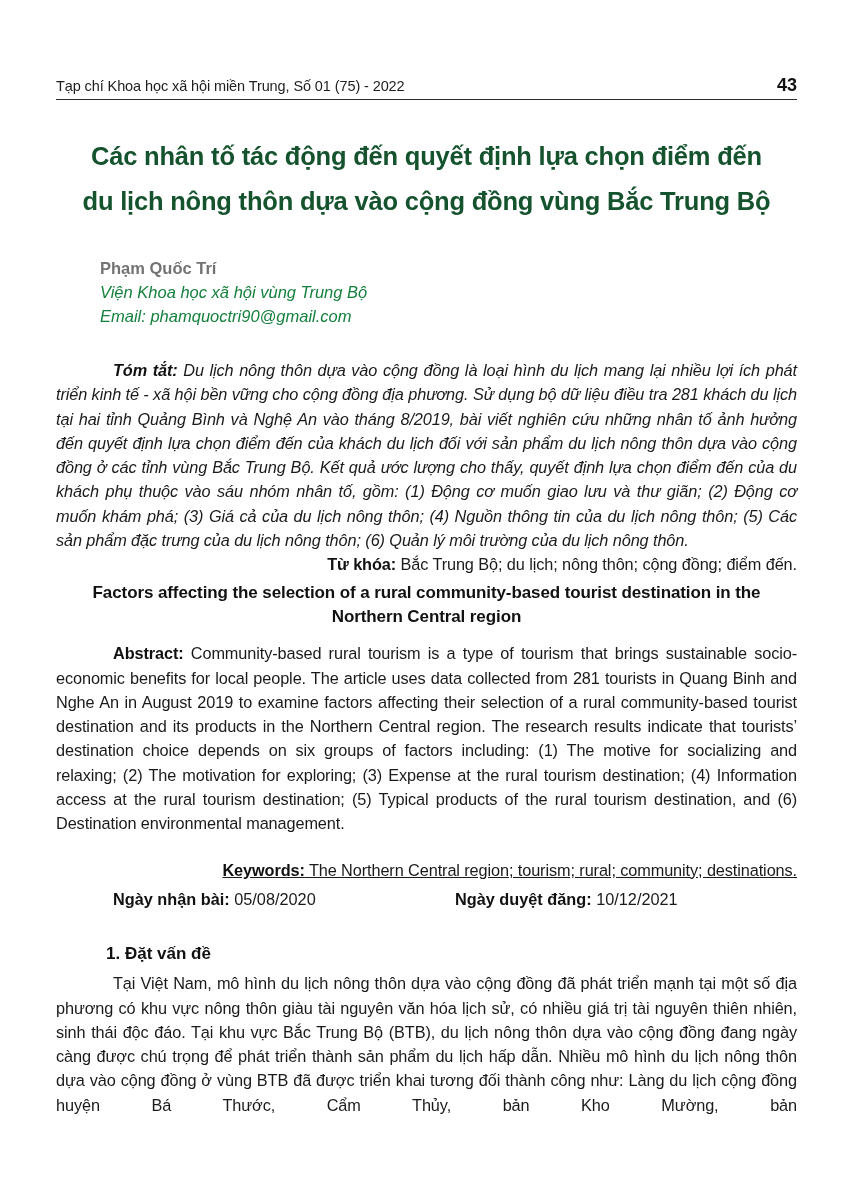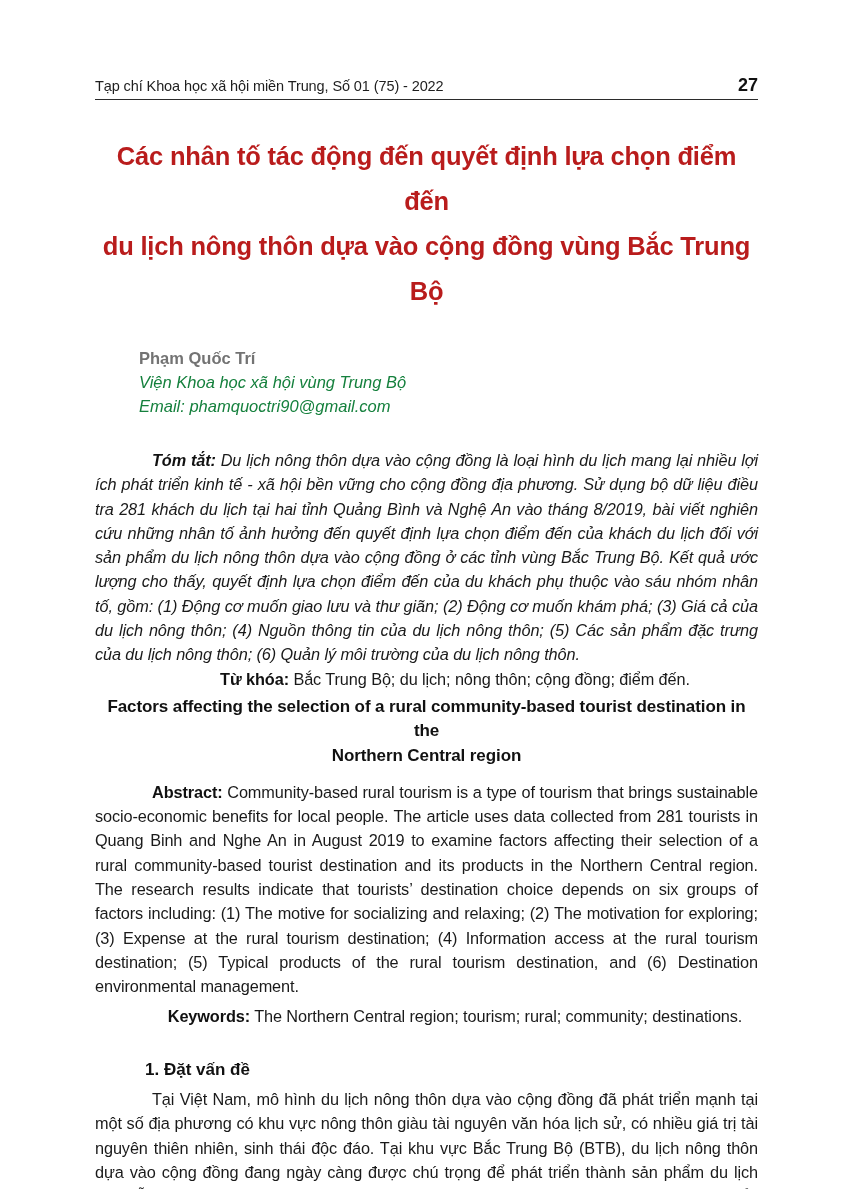--- a/index.html
+++ b/index.html
@@ -3,21 +3,21 @@
 <meta charset="utf-8">
 <style>
   * { box-sizing: border-box; }
   html, body { margin: 0; padding: 0; background: #ffffff; }
   .page {
     position: relative;
     width: 853px;
     height: 1189px;
     background: #ffffff;
     overflow: hidden;
-    padding: 0 95px;
+    padding: 0 56px;
     font-family: "Liberation Sans", "DejaVu Sans", sans-serif;
     color: #1a1a1a;
   }
   
   .running-head {
     margin-top: 76px;
     display: flex;
     justify-content: space-between;
     align-items: flex-end;
     border-bottom: 1.6px solid #2b2b2b;
@@ -26,56 +26,56 @@
   .journal-name { font-size: 14.5px; letter-spacing: -0.1px; color: #1e1e1e; }
   .page-number  { font-size: 18px; font-weight: 700; line-height: 1; color: #111; }
 
   
   .title-vi {
     margin: 34px 0 0 0;
     text-align: center;
     font-size: 25.5px;
     line-height: 45px;
     font-weight: 700;
-    color: #b91c1c;
+    color: #14532d;
     letter-spacing: -0.2px;
   }
 
   
   .authors { margin-top: 32px; padding-left: 44px; font-size: 16.5px; line-height: 24px; }
   .author-name { font-weight: 700; color: #737373; }
   .affiliation, .email { font-style: italic; color: #15803d; }
 
   
   .para {
     margin: 0;
     font-size: 16.3px;
     line-height: 24.3px;
     text-align: justify;
     text-indent: 57px;
     letter-spacing: -0.1px;
     color: #1a1a1a;
   }
   .para b { color: #111; }
   .abstract-vi { margin-top: 30px; font-style: italic; }
-  .keywords-line { text-align: center; }
+  .keywords-line { text-align: right; }
 
   
   .title-en {
     margin: 4px 0 0 0;
     text-align: center;
     font-size: 17px;
     font-weight: 700;
     line-height: 24.3px;
     color: #111;
     letter-spacing: -0.1px;
   }
 
   .abstract-en { margin-top: 12px; }
-  .keywords-en { margin-top: 5px; }
+  .keywords-en { margin-top: 22px; text-decoration: underline; }
 
   
   .dates {
     position: relative;
     margin-top: 5px;
     padding-left: 57px;
     font-size: 16.3px;
     line-height: 24.3px;
     height: 25px;
   }
@@ -93,38 +93,42 @@
   }
   .body-para { margin-top: 5px; text-align-last: justify; }
 </style>
 </head>
 <body>
 
 <div class="page">
 
   <div class="running-head">
     <span class="journal-name">Tạp chí Khoa học xã hội miền Trung, Số 01 (75) - 2022</span>
-    <span class="page-number">27</span>
+    <span class="page-number">43</span>
   </div>
 
   <h1 class="title-vi"><span>Các nhân tố tác động đến quyết định lựa chọn điểm đến</span><br><span>du lịch nông thôn dựa vào cộng đồng vùng Bắc Trung Bộ</span></h1>
 
   <div class="authors">
     <div class="author-name">Phạm Quốc Trí</div>
     <div class="affiliation">Viện Khoa học xã hội vùng Trung Bộ</div>
     <div class="email">Email: phamquoctri90@gmail.com</div>
   </div>
 
   <p class="para abstract-vi"><b>Tóm tắt:</b><span> Du lịch nông thôn dựa vào cộng đồng là loại hình du lịch mang lại nhiều lợi ích phát triển kinh tế - xã hội bền vững cho cộng đồng địa phương. Sử dụng bộ dữ liệu điều tra 281 khách du lịch tại hai tỉnh Quảng Bình và Nghệ An vào tháng 8/2019, bài viết nghiên cứu những nhân tố ảnh hưởng đến quyết định lựa chọn điểm đến của khách du lịch đối với sản phẩm du lịch nông thôn dựa vào cộng đồng ở các tỉnh vùng Bắc Trung Bộ. Kết quả ước lượng cho thấy, quyết định lựa chọn điểm đến của du khách phụ thuộc vào sáu nhóm nhân tố, gồm: (1) Động cơ muốn giao lưu và thư giãn; (2) Động cơ muốn khám phá; (3) Giá cả của du lịch nông thôn; (4) Nguồn thông tin của du lịch nông thôn; (5) Các sản phẩm đặc trưng của du lịch nông thôn; (6) Quản lý môi trường của du lịch nông thôn.</span></p>
 
   <p class="para keywords-line"><b>Từ khóa:</b><span> Bắc Trung Bộ; du lịch; nông thôn; cộng đồng; điểm đến.</span></p>
 
   <h2 class="title-en"><span>Factors affecting the selection of a rural community-based tourist destination in the</span><br><span>Northern Central region</span></h2>
 
   <p class="para abstract-en"><b>Abstract:</b><span> Community-based rural tourism is a type of tourism that brings sustainable socio-economic benefits for local people. The article uses data collected from 281 tourists in Quang Binh and Nghe An in August 2019 to examine factors affecting their selection of a rural community-based tourist destination and its products in the Northern Central region. The research results indicate that tourists’ destination choice depends on six groups of factors including: (1) The motive for socializing and relaxing; (2) The motivation for exploring; (3) Expense at the rural tourism destination; (4) Information access at the rural tourism destination; (5) Typical products of the rural tourism destination, and (6) Destination environmental management.</span></p>
 
   <p class="para keywords-line keywords-en"><b>Keywords:</b><span> The Northern Central region; tourism; rural; community; destinations.</span></p>
 
+  <div class="dates">
+    <span class="date-received"><b>Ngày nhận bài:</b><span> 05/08/2020</span></span>
+    <span class="date-accepted"><b>Ngày duyệt đăng:</b><span> 10/12/2021</span></span>
+  </div>
 
   <h3 class="section-heading">1. Đặt vấn đề</h3>
   <p class="para body-para"> Tại Việt Nam, mô hình du lịch nông thôn dựa vào cộng đồng đã phát triển mạnh tại một số địa phương có khu vực nông thôn giàu tài nguyên văn hóa lịch sử, có nhiều giá trị tài nguyên thiên nhiên, sinh thái độc đáo. Tại khu vực Bắc Trung Bộ (BTB), du lịch nông thôn dựa vào cộng đồng đang ngày càng được chú trọng để phát triển thành sản phẩm du lịch hấp dẫn. Nhiều mô hình du lịch nông thôn dựa vào cộng đồng ở vùng BTB đã được triển khai tương đối thành công như: Làng du lịch cộng đồng huyện Bá Thước, Cẩm Thủy, bản Kho Mường, bản</p>
 
 </div>
 
 </body></html>

